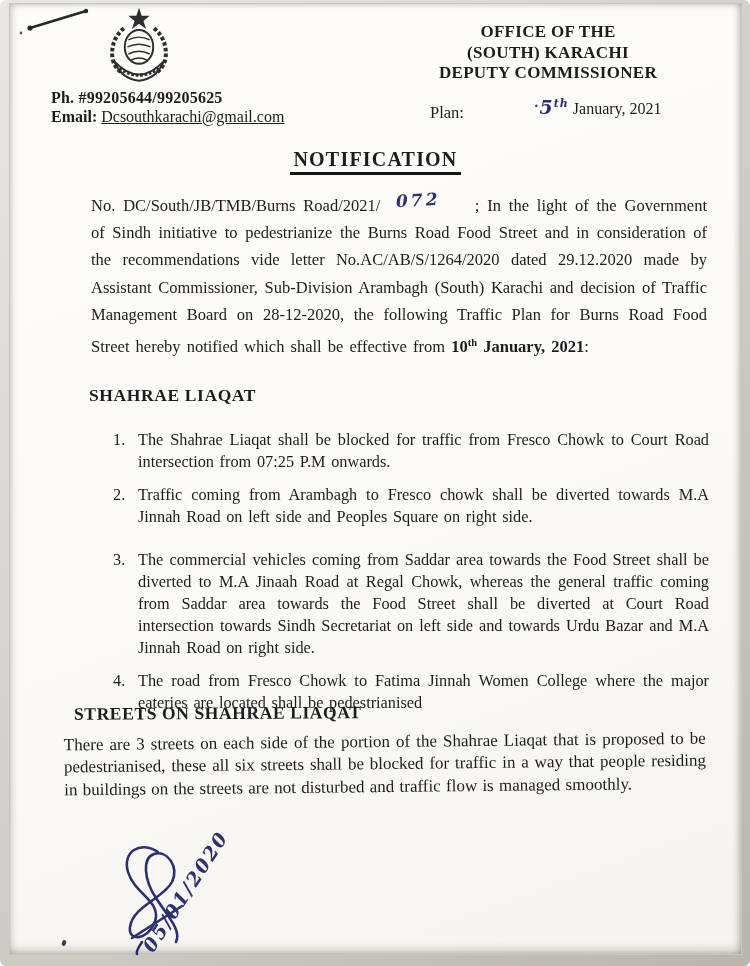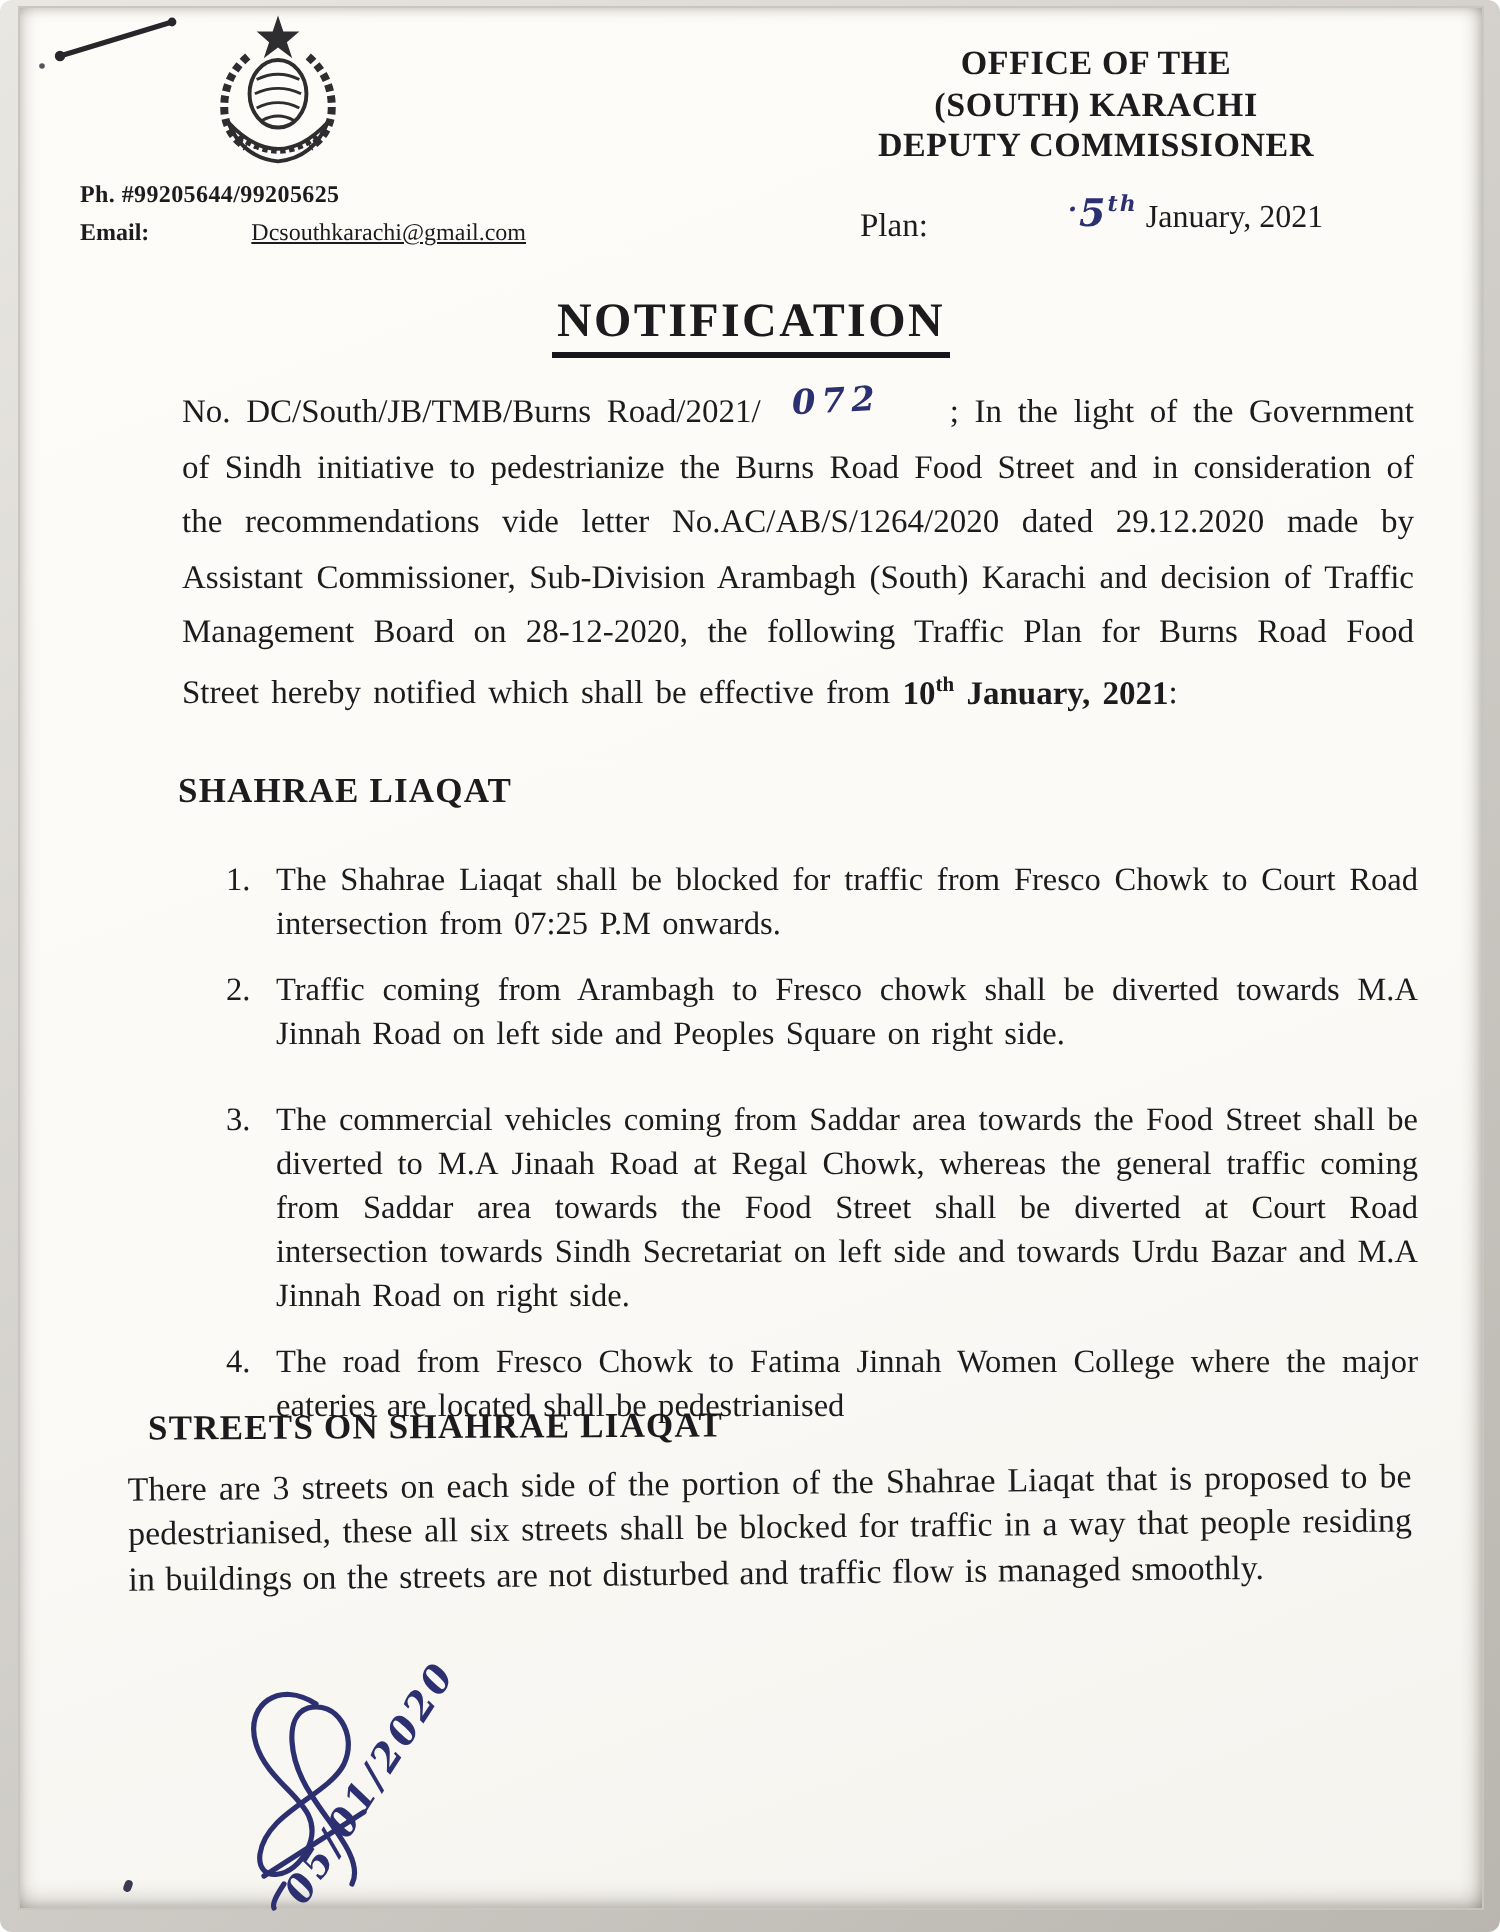--- a/index.html
+++ b/index.html
@@ -20,35 +20,35 @@
                 inset 0 -8px 12px -7px rgba(60,55,48,.4),
                 inset 0 5px 8px -6px rgba(60,55,48,.3);
     color:#1c1c1e;
   }
 
   .abs { position:absolute; }
 
   
   .office-block { top:18px; right:28px; width:330px; text-align:center;
     font-weight:bold; font-size:17px; line-height:20.5px; letter-spacing:.3px; }
-  .contact-block { top:84px; left:30px; font-size:12px; line-height:19px; }
+  .contact-block { top:84px; left:41px; font-size:16px; line-height:19px; }
   .contact-block .lbl { font-weight:bold; }
   .phone-line { font-weight:bold; letter-spacing:.2px; }
-  .email-addr { text-decoration:underline;margin-left:48px; }
+  .email-addr { text-decoration:underline; }
   .dated-label { top:99px; left:420px; font-size:16.5px; }
   .dated-value { top:92px; left:524px; font-size:16px; white-space:nowrap; }
   .ink { color:#2c3070; font-family:"DejaVu Serif", serif; }
   .hand-day { font-size:19px; font-style:italic; font-weight:bold; letter-spacing:1px;text-align:right; }
   .hand-day .predot { font-size:13px; vertical-align:4px; }
   .hand-day sup { font-size:11px; }
   .dated-rest { font-size:16px; color:#1c1c1e; font-family:"Liberation Serif", serif; }
 
   
   .title-wrap { top:144px; left:0; width:100%; text-align:center; }
-  .doc-title { display:inline-block; font-weight:bold; font-size:24px; letter-spacing:1.2px;
+  .doc-title { display:inline-block; font-weight:bold; font-size:20px; letter-spacing:1.2px;
     border-bottom:3px solid #15151a; padding:0 3px 1px; }
 
   
   .intro { top:188px; left:81px; width:616px; font-size:16.5px; line-height:27.2px;
     text-align:justify; word-spacing:2px; }
   .hand-ref { display:inline-block; font-size:17px; font-style:italic; font-weight:bold;
     letter-spacing:3px; margin:0 34px 0 16px; transform:translateY(-5px) rotate(-3deg); }
   .eff { font-weight:bold; }
   .eff sup { font-size:10.5px; }
 

